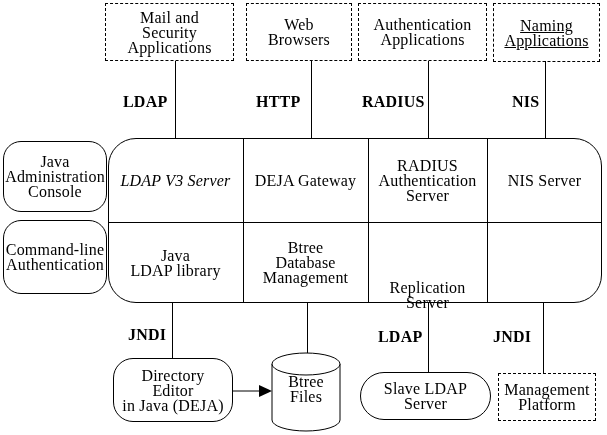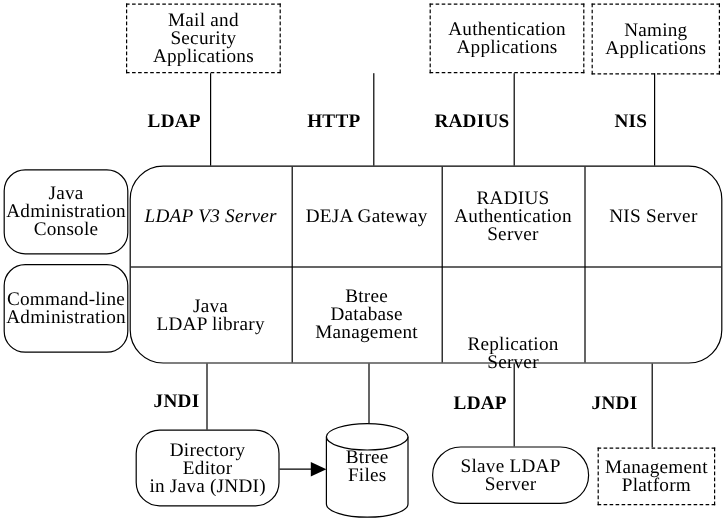--- a/index.html
+++ b/index.html
@@ -30,25 +30,29 @@
 </head>
 <body>
 
 <div id="diagram">
 
   <div class="box dashed" style="left:105px;top:3px;width:129px;height:58px;">
     <span>Mail and
 Security
 Applications</span>
   </div>
+  <div class="box dashed" style="left:246px;top:3px;width:106px;height:58px;">
+    <span>Web
+Browsers</span>
+  </div>
   <div class="box dashed" style="left:358px;top:3px;width:129px;height:58px;">
     <span>Authentication
 Applications</span>
   </div>
-  <div class="box dashed" style="left:493px;top:3px;width:107px;height:59px;">
+  <div class="box dashed" style="left:493px;top:3px;width:107px;height:59px;text-decoration:underline;">
     <span>Naming
 Applications</span>
   </div>
 
   <div class="vline" style="left:175px;top:61px;height:77px;"></div>
   <div class="vline" style="left:311px;top:61px;height:77px;"></div>
   <div class="vline" style="left:428px;top:61px;height:77px;"></div>
   <div class="vline" style="left:545px;top:61px;height:77px;"></div>
 
   <div class="lbl" style="left:123px;top:94px;">LDAP</div>
@@ -56,21 +60,21 @@
   <div class="lbl" style="left:362px;top:94px;">RADIUS</div>
   <div class="lbl" style="left:512px;top:94px;">NIS</div>
 
   <div class="box round18" style="left:3px;top:141px;width:104px;height:71px;">
     <span>Java
 Administration
 Console</span>
   </div>
   <div class="box round18" style="left:3px;top:220px;width:104px;height:74px;">
     <span>Command-line
-Administration</span>
+Authentication</span>
   </div>
 
   <div class="grid-outline" style="left:108px;top:138px;width:494px;height:165px;"></div>
   <div class="vline" style="left:243px;top:139px;height:163px;"></div>
   <div class="vline" style="left:368px;top:139px;height:163px;"></div>
   <div class="vline" style="left:487px;top:139px;height:163px;"></div>
   <div class="hline" style="left:109px;top:222px;width:492px;"></div>
 
   <div class="cell" style="left:108px;top:138px;width:135px;height:84px;font-style:italic;">
     <span>LDAP V3 Server</span>
@@ -106,21 +110,21 @@
   <div class="vline" style="left:428px;top:303px;height:69px;"></div>
   <div class="vline" style="left:543px;top:303px;height:70px;"></div>
 
   <div class="lbl" style="left:128px;top:327px;">JNDI</div>
   <div class="lbl" style="left:378px;top:329px;">LDAP</div>
   <div class="lbl" style="left:493px;top:329px;">JNDI</div>
 
   <div class="box round20" style="left:113px;top:358px;width:120px;height:64px;">
     <span>Directory
 Editor
-in Java (JNDI)</span>
+in Java (DEJA)</span>
   </div>
 
   <svg style="left:233px;top:383px;" width="40" height="17">
     <line x1="0" y1="8" x2="28" y2="8" stroke="#000" stroke-width="1"></line>
     <polygon points="26,2 39,8 26,14" fill="#000"></polygon>
   </svg>
 
   <svg style="left:270px;top:351px;" width="72" height="82">
     <path d="M 2 13 L 2 69 A 34 11 0 0 0 70 69 L 70 13" fill="#fff" stroke="#000" stroke-width="1"></path>
     <ellipse cx="36" cy="13" rx="34" ry="11" fill="#fff" stroke="#000" stroke-width="1"></ellipse>

